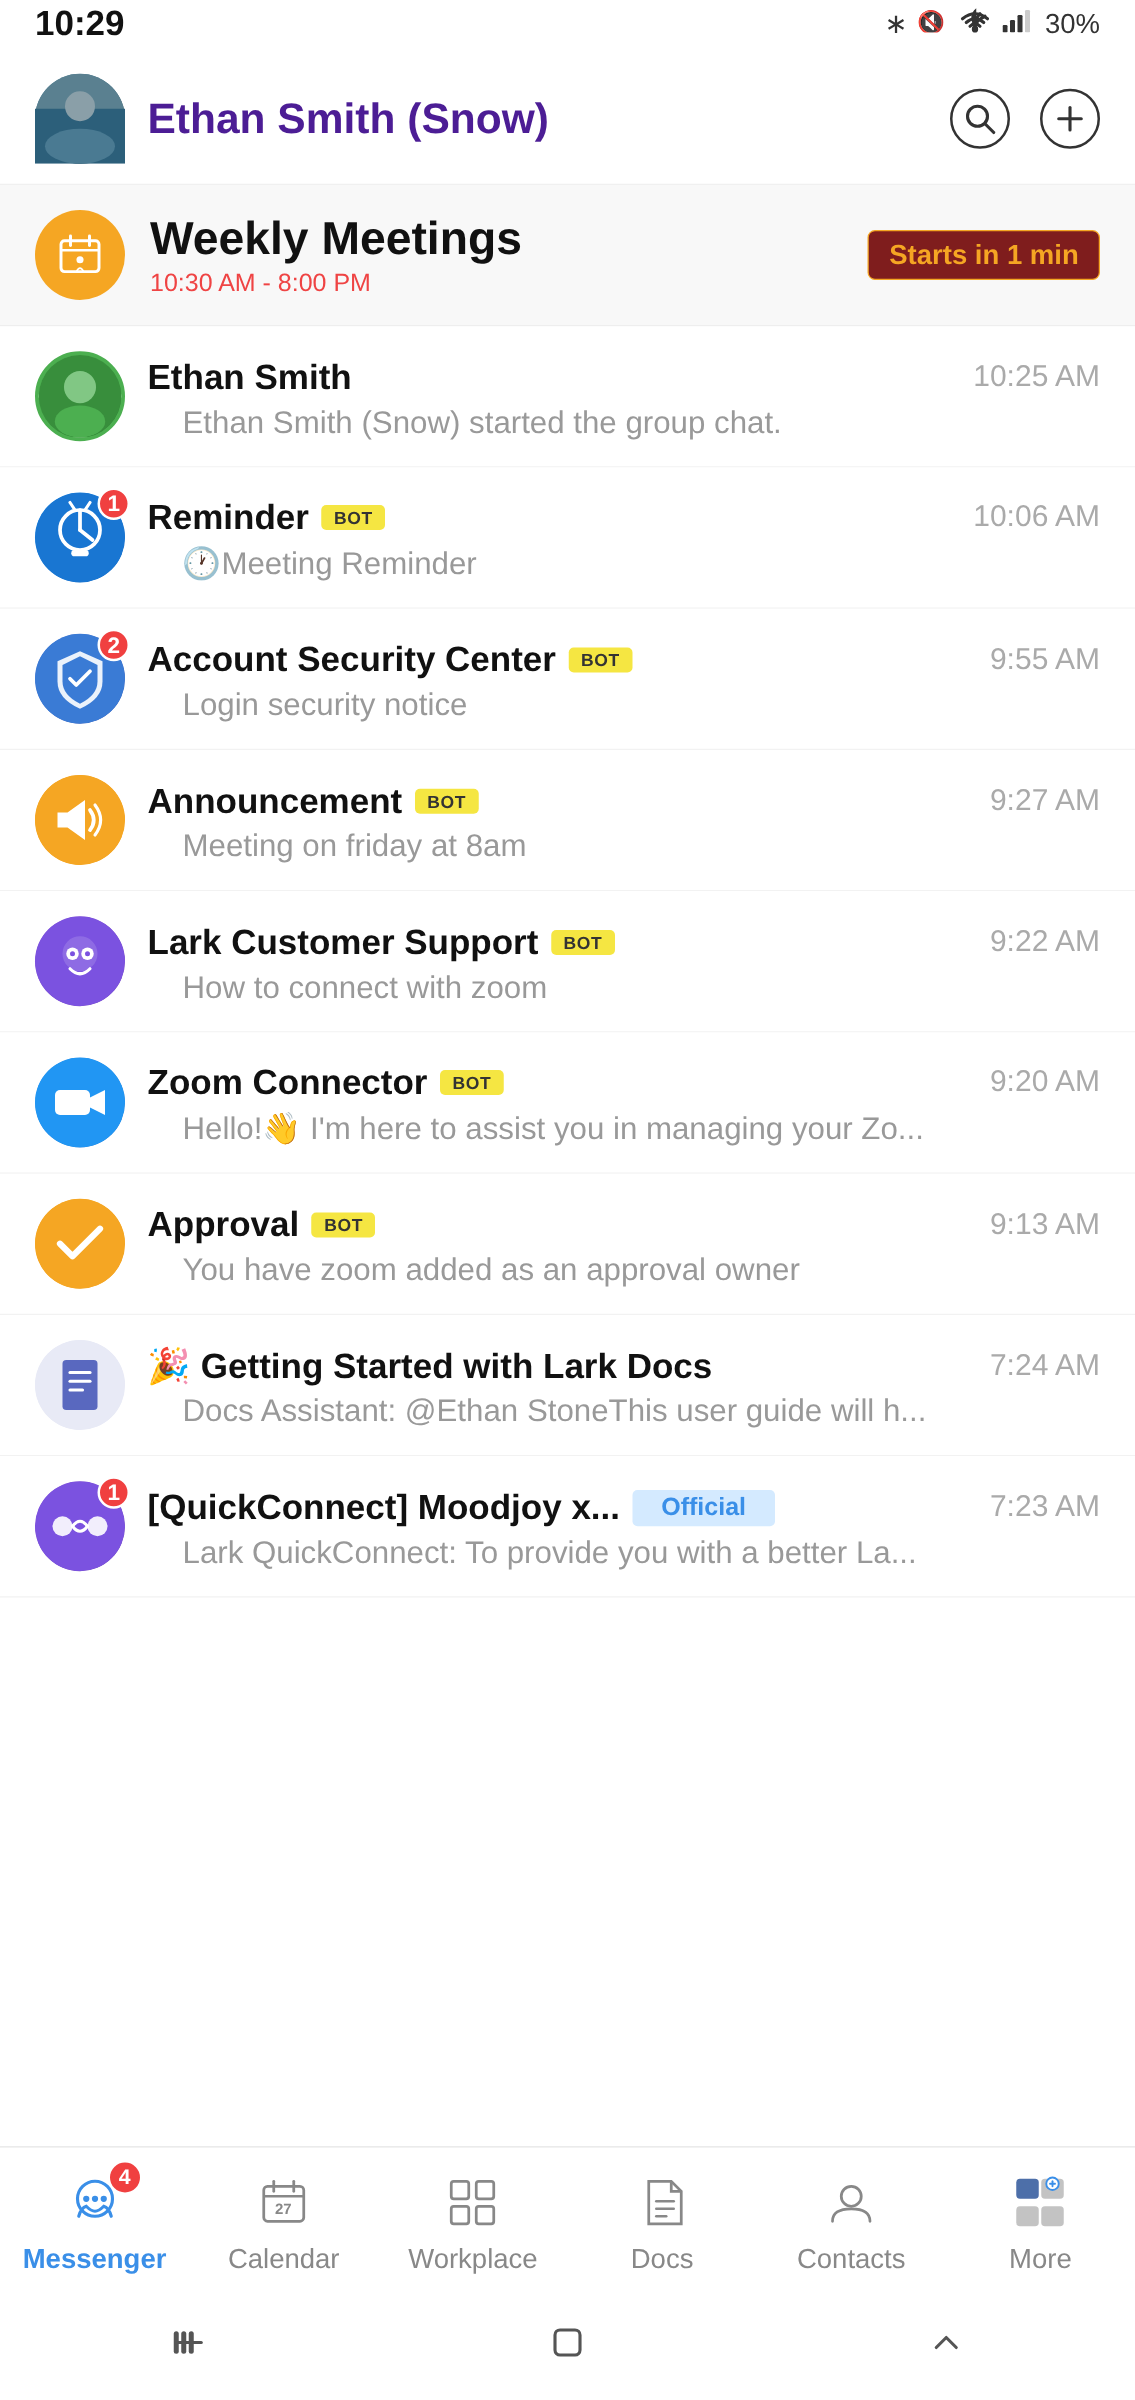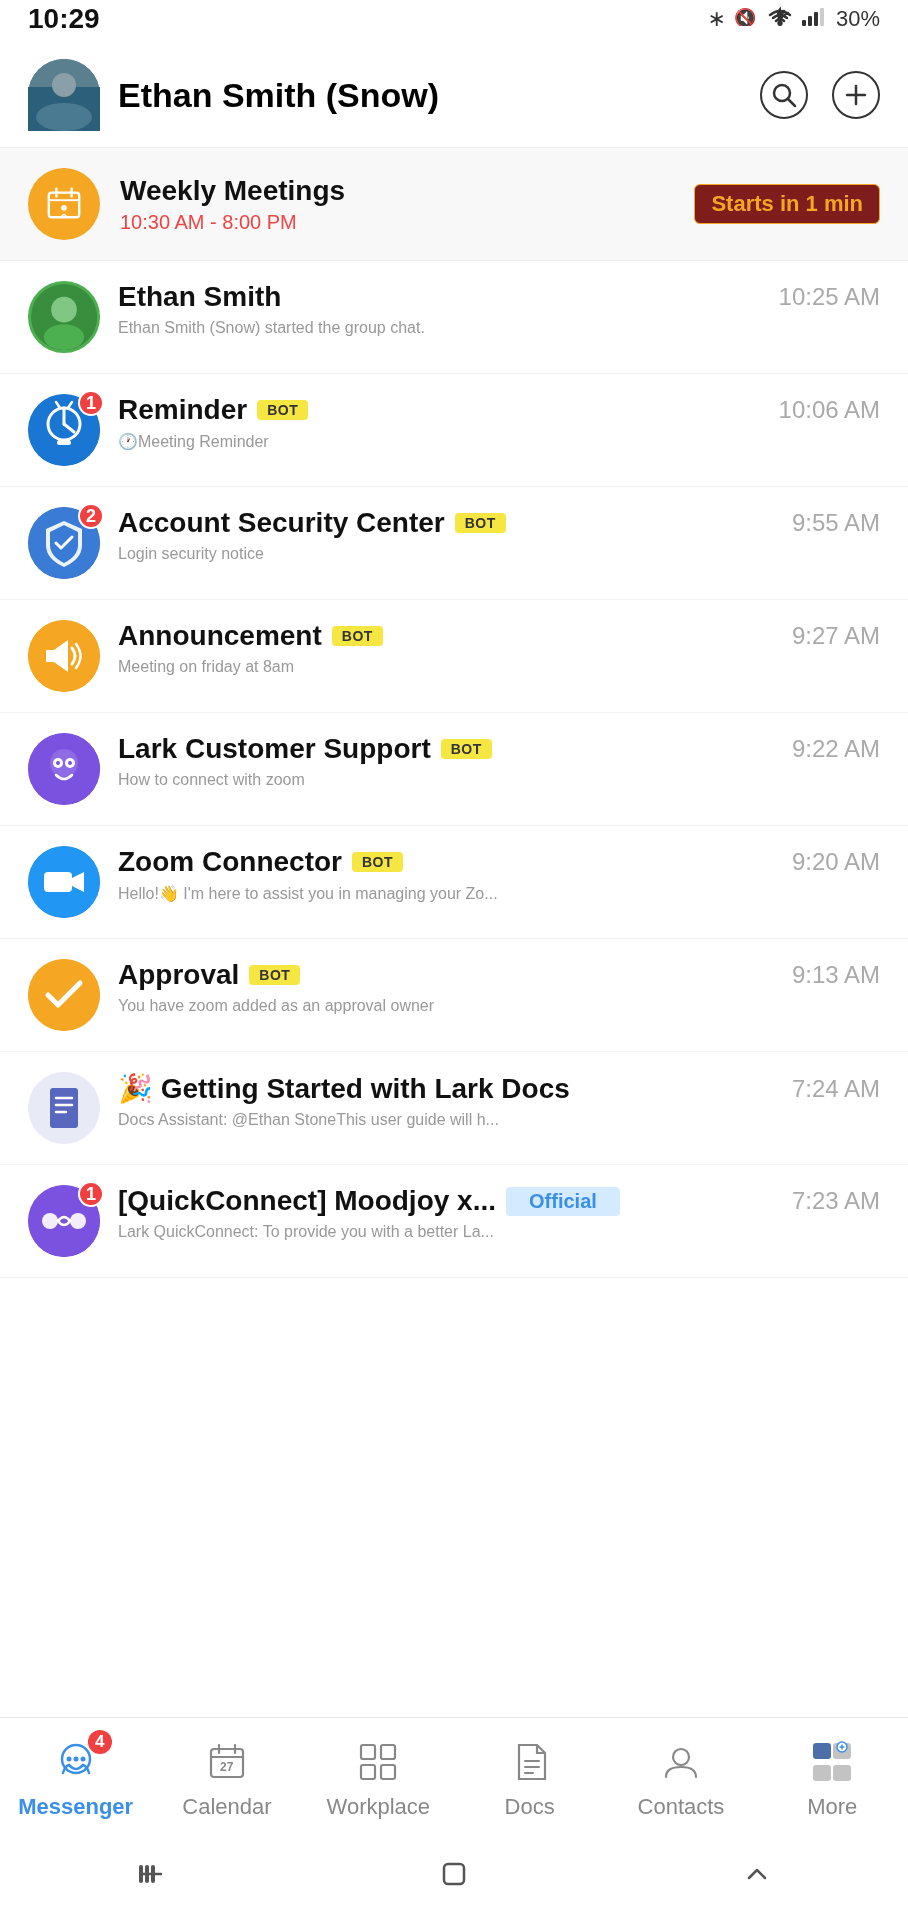--- a/index.html
+++ b/index.html
@@ -56,21 +56,21 @@
       background: linear-gradient(135deg, #5a8fa8, #2c5f7a, #8a6a4a);
       display: flex;
       align-items: center;
       justify-content: center;
       font-size: 24px;
     }
     .header-title {
       flex: 1;
       font-size: 34px;
       font-weight: 700;
-      color: #000000;
+      color: #4c1d95;
       margin-left: 18px;
     }
     .header-actions {
       display: flex;
       align-items: center;
       gap: 24px;
     }
     .header-icon-btn {
       width: 48px;
       height: 48px;
@@ -105,21 +105,21 @@
       flex-shrink: 0;
     }
     .meeting-icon-wrap svg {
       width: 38px;
       height: 38px;
     }
     .meeting-info {
       flex: 1;
     }
     .meeting-title {
-      font-size: 28px;
+      font-size: 37px;
       font-weight: 600;
       color: #111;
     }
     .meeting-time {
       font-size: 20px;
       color: #ef4444;
       margin-top: 4px;
     }
     .meeting-badge {
       background: #7f1d1d;
@@ -132,21 +132,21 @@
       white-space: nowrap;
     }
 
     
     .chat-list {
       flex: 1;
       overflow-y: auto;
     }
     .chat-item {
       display: flex;
-      align-items: flex-start;
+      align-items: flex-end;
       padding: 20px 28px;
       border-bottom: 1px solid #f2f2f2;
       cursor: pointer;
       background: #fff;
       gap: 18px;
     }
     .chat-avatar-wrap {
       position: relative;
       flex-shrink: 0;
     }
@@ -214,26 +214,27 @@
     }
     .official-badge {
       background: #d4eaff;
       color: #3a8fe8;
       font-size: 20px;
       font-weight: 600;
       padding: 3px 23px;
       border-radius: 4px;
     }
     .chat-preview {
-      font-size: 16px;
+      font-size: 25px;
       color: #999;
       white-space: nowrap;
       overflow: hidden;
       text-overflow: ellipsis;
       max-width: 95%;
+      margin-left: 28px;
     }
 
     
     .av-ethan { background: linear-gradient(135deg, #4caf50, #2e7d32); border: 3px solid #4caf50; }
     .av-reminder { background: linear-gradient(135deg, #42a5f5, #1565c0); }
     .av-security { background: linear-gradient(135deg, #5c8de0, #2952b3); }
     .av-announcement { background: #f5a623; }
     .av-lark { background: linear-gradient(135deg, #9c6fe4, #6a3db5); }
     .av-zoom { background: linear-gradient(135deg, #42a5f5, #1976d2); }
     .av-approval { background: #f5a623; }

